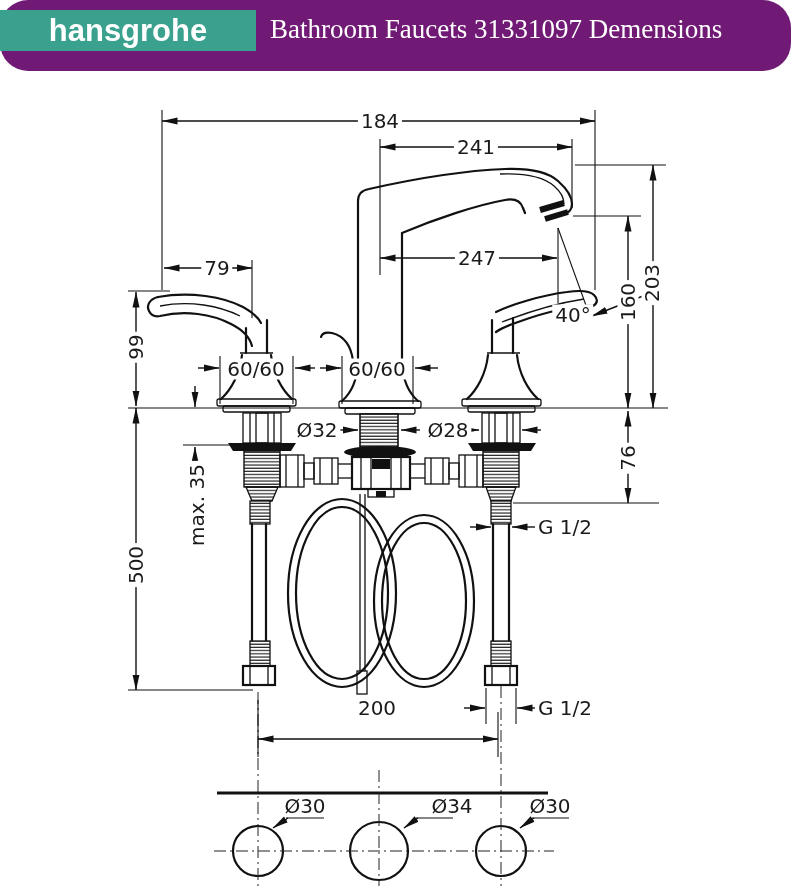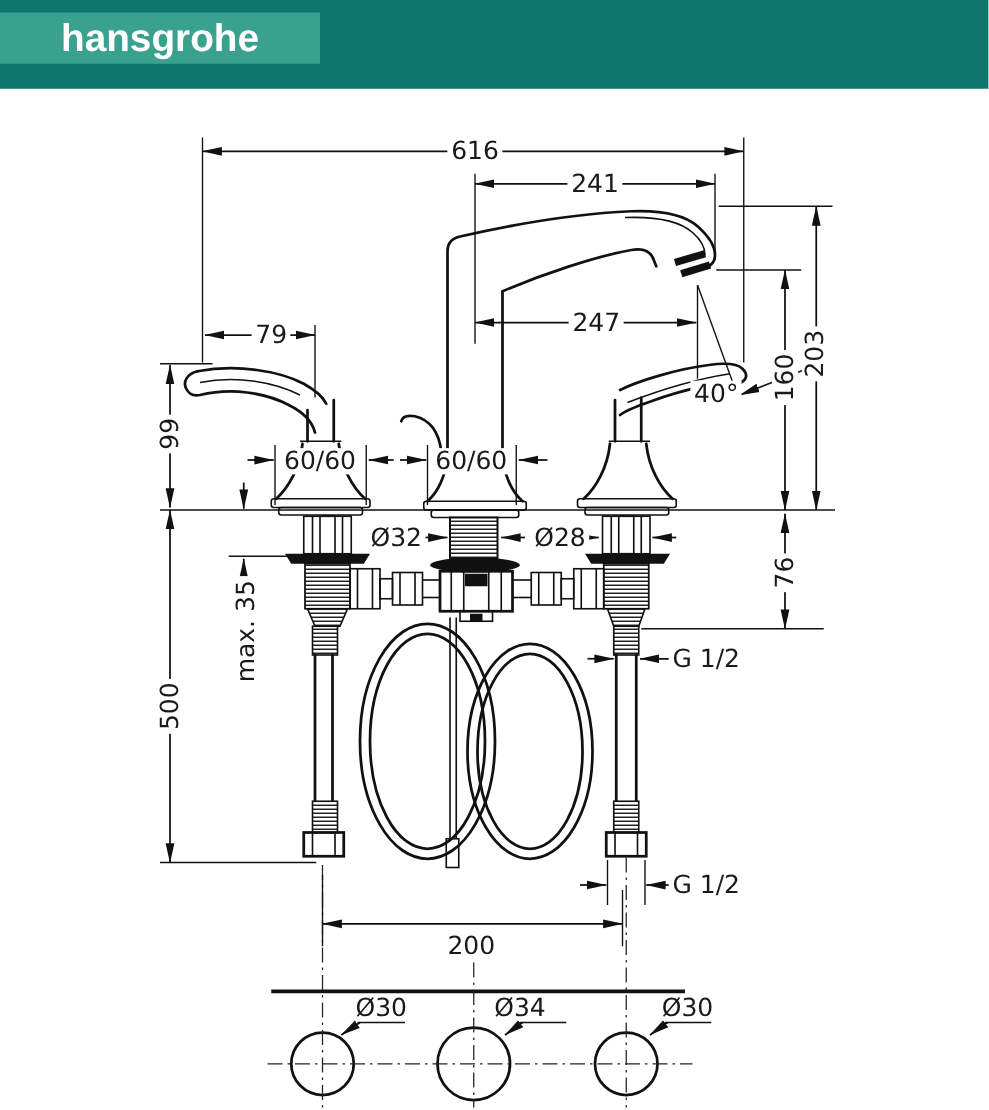--- a/index.html
+++ b/index.html
@@ -24,22 +24,23 @@
   .cl{stroke:#222;stroke-width:1;stroke-dasharray:12 4 2 4}
   .bd{stroke:#111;stroke-width:2.2;fill:none;stroke-linecap:round}
   .tn{stroke:#111;stroke-width:1.3;fill:none}
   .fb{fill:#111;stroke:none}
 </style>
 </head>
 <body>
 
 <div id="stage">
 
-  <div id="hdr" style="background: #0f766e;">
+  <div id="hdr" style="background: #701a75; border-radius: 28px;">
     <div id="logo" style="background: rgb(58, 161, 143);">hansgrohe</div>
+    <div id="title">Bathroom Faucets 31331097 Demensions</div>
   </div>
 
   <svg width="791" height="888" viewBox="0 0 791 888">
     <defs>
       <marker id="ah" viewBox="0 0 16 9" refX="15.5" refY="4.5" markerWidth="16" markerHeight="9" orient="auto-start-reverse" markerUnits="userSpaceOnUse">
         <path d="M0,1 L16,4.5 L0,8 Z" fill="#111"></path>
       </marker>
       <pattern id="thr" width="4" height="3.2" patternUnits="userSpaceOnUse">
         <rect width="4" height="3.2" fill="#fff"></rect>
         <line x1="0" y1="1" x2="4" y2="1" stroke="#111" stroke-width="1.1"></line>
@@ -228,35 +229,35 @@
       <line class="ldr" x1="538" y1="708" x2="517" y2="708"></line>
       <line class="ldr" x1="195" y1="386" x2="195" y2="407"></line>
       <line class="ldr" x1="195" y1="464" x2="195" y2="447"></line>
       <line class="ldr" x1="643" y1="296" x2="592" y2="316"></line>
       <line class="ldr" x1="288" y1="818" x2="273" y2="828"></line>
       <line class="ldr" x1="418" y1="818" x2="404" y2="828"></line>
       <line class="ldr" x1="534" y1="818" x2="520" y2="828"></line>
     </g>
   </svg>
 
-  <div class="lbl" style="left:380px;top:121px">616</div>
+  <div class="lbl" style="left:380px;top:121px">184</div>
   <div class="lbl" style="left:476px;top:147px">241</div>
   <div class="lbl" style="left:477px;top:258px">247</div>
   <div class="lbl" style="left:217px;top:268px">79</div>
   <div class="lbl rot" style="left:136px;top:347px">99</div>
   <div class="lbl rot" style="left:652px;top:283px">203</div>
   <div class="lbl rot" style="left:628px;top:302px">160</div>
   <div class="lbl" style="left:573px;top:315px">40°</div>
   <div class="lbl" style="left:256px;top:369px">60/60</div>
   <div class="lbl" style="left:377px;top:369px">60/60</div>
   <div class="lbl" style="left:317px;top:430px">Ø32</div>
   <div class="lbl" style="left:448px;top:430px">Ø28</div>
   <div class="lbl rot" style="left:628px;top:458px">76</div>
   <div class="lbl rot" style="left:197px;top:505px">max. 35</div>
   <div class="lbl rot" style="left:136px;top:565px">500</div>
   <div class="lbl" style="left:565px;top:527px">G 1/2</div>
   <div class="lbl" style="left:565px;top:708px">G 1/2</div>
-  <div class="lbl" style="left:377px;top:757px">200</div>
+  <div class="lbl" style="left:377px;top:708px">200</div>
   <div class="lbl nobg" style="left:305px;top:806px">Ø30</div>
-  <div class="lbl nobg" style="left:416px;top:806px">Ø34</div>
+  <div class="lbl nobg" style="left:452px;top:806px">Ø34</div>
   <div class="lbl nobg" style="left:550px;top:806px">Ø30</div>
 
 </div>
 
 </body></html>

